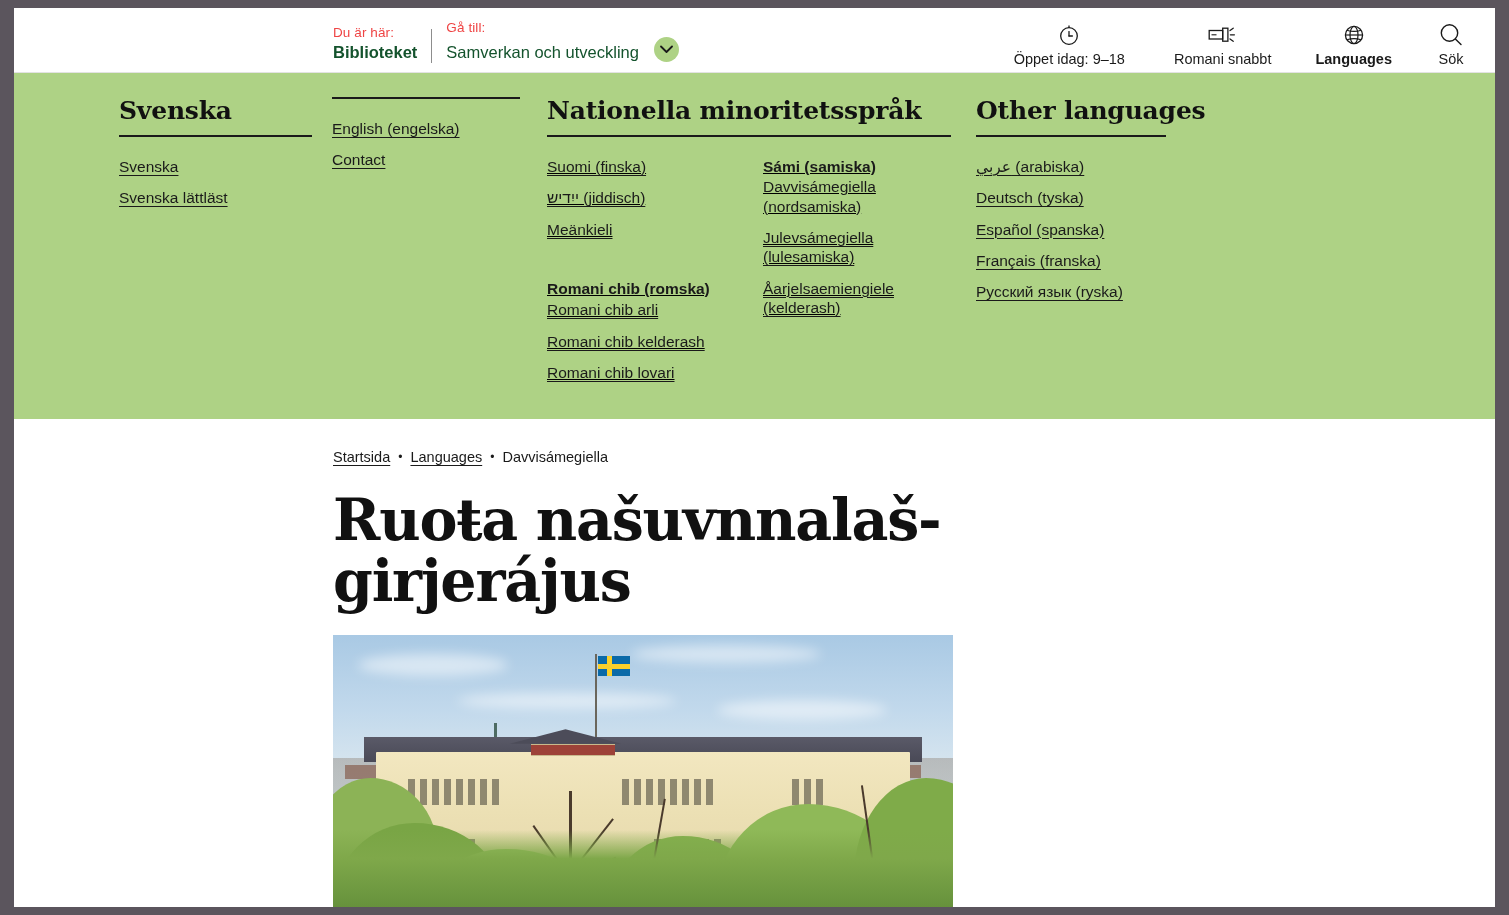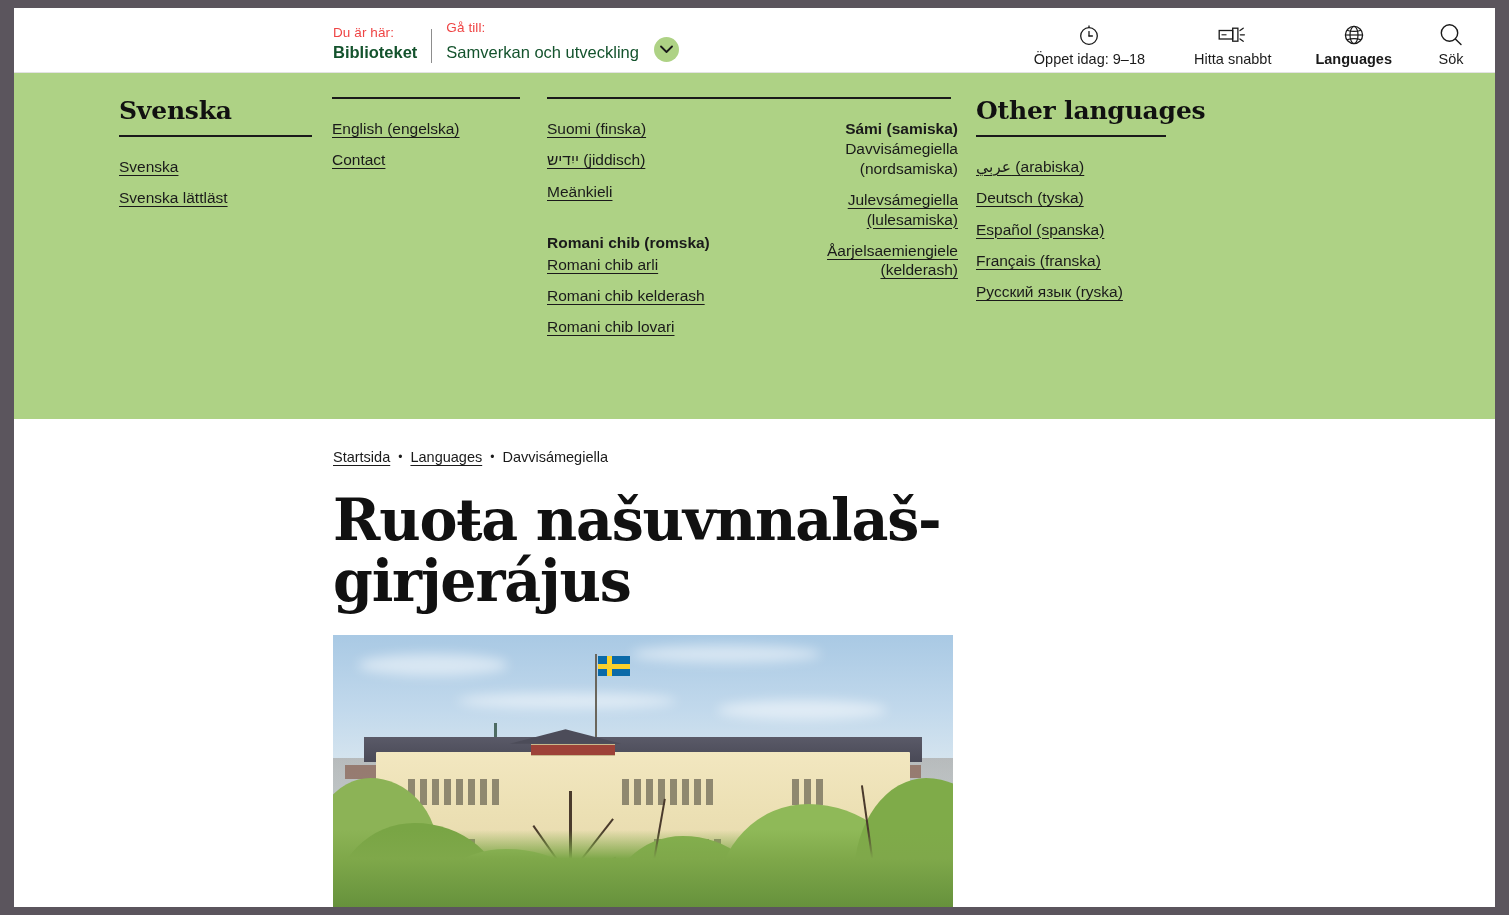--- a/index.html
+++ b/index.html
@@ -168,24 +168,24 @@
     margin-bottom: 12px;
     width: fit-content;
   }
   .lang-group-title {
     font-size: 15.5px;
     font-weight: bold;
     color: #1a1a1a;
     line-height: 1.25;
     margin: 0 0 2px 0;
   }
-  .lang-subgroup { margin-top: 32px; }
-  #minority-subcols { display: flex; gap: 0; }
+  .lang-subgroup { margin-top: 40px; }
+  #minority-subcols { display: flex; gap: 0; text-decoration: underline; }
   #minority-left  { width: 216px; }
-  #minority-right { width: 195px; text-align: right; }
+  #minority-right { width: 195px; }
   #minority-right .lang-group-title { margin-bottom: 1px; }
 
   
   #main-content {
     background: #ffffff;
     padding-top: 30px;
   }
   #page-breadcrumb {
     margin-left: 319px;
     font-size: 14.5px;
@@ -373,21 +373,21 @@
           <span class="tool-icon">
             <svg width="30" height="22" viewBox="0 0 30 22" aria-hidden="true">
               <rect x="1.2" y="6.5" width="13.5" height="8.5" fill="none" stroke="#1a1a1a" stroke-width="1.3"></rect>
               <rect x="14.7" y="4.2" width="5.2" height="13" fill="none" stroke="#1a1a1a" stroke-width="1.3"></rect>
               <line x1="3.5" y1="10.8" x2="8.5" y2="10.8" stroke="#1a1a1a" stroke-width="1.1"></line>
               <line x1="22" y1="6.5" x2="25.2" y2="4.2" stroke="#1a1a1a" stroke-width="1.3" stroke-linecap="round"></line>
               <line x1="22.4" y1="10.8" x2="26.4" y2="10.8" stroke="#1a1a1a" stroke-width="1.3" stroke-linecap="round"></line>
               <line x1="22" y1="15" x2="25.2" y2="17.3" stroke="#1a1a1a" stroke-width="1.3" stroke-linecap="round"></line>
             </svg>
           </span>
-          <span class="tool-label">Hitta snabbt</span>
+          <span class="tool-label">Romani snabbt</span>
         </a>
 
         <a class="header-tool" id="tool-languages">
           <span class="tool-icon">
             <svg width="24" height="24" viewBox="0 0 24 24" aria-hidden="true">
               <circle cx="12" cy="12" r="8.6" fill="none" stroke="#1a1a1a" stroke-width="1.3"></circle>
               <ellipse cx="12" cy="12" rx="4" ry="8.6" fill="none" stroke="#1a1a1a" stroke-width="1.2"></ellipse>
               <line x1="3.4" y1="12" x2="20.6" y2="12" stroke="#1a1a1a" stroke-width="1.2"></line>
               <path d="M5 7.2 Q12 9.6 19 7.2" fill="none" stroke="#1a1a1a" stroke-width="1.1"></path>
               <path d="M5 16.8 Q12 14.4 19 16.8" fill="none" stroke="#1a1a1a" stroke-width="1.1"></path>
@@ -419,20 +419,21 @@
           <a class="lang-link">Svenska lättläst</a>
         </div>
 
         <div class="lang-column" id="col-english">
           <div class="col-rule"></div>
           <a class="lang-link">English (engelska)</a>
           <a class="lang-link">Contact</a>
         </div>
 
         <div class="lang-column" id="col-minority">
+          <h2 class="col-heading">Nationella minoritetsspråk</h2>
           <div class="col-rule"></div>
 
           <div id="minority-subcols">
 
             <div id="minority-left">
               <a class="lang-link">Suomi (finska)</a>
               <a class="lang-link">ייִדיש (jiddisch)</a>
               <a class="lang-link">Meänkieli</a>
 
               <div class="lang-subgroup">

